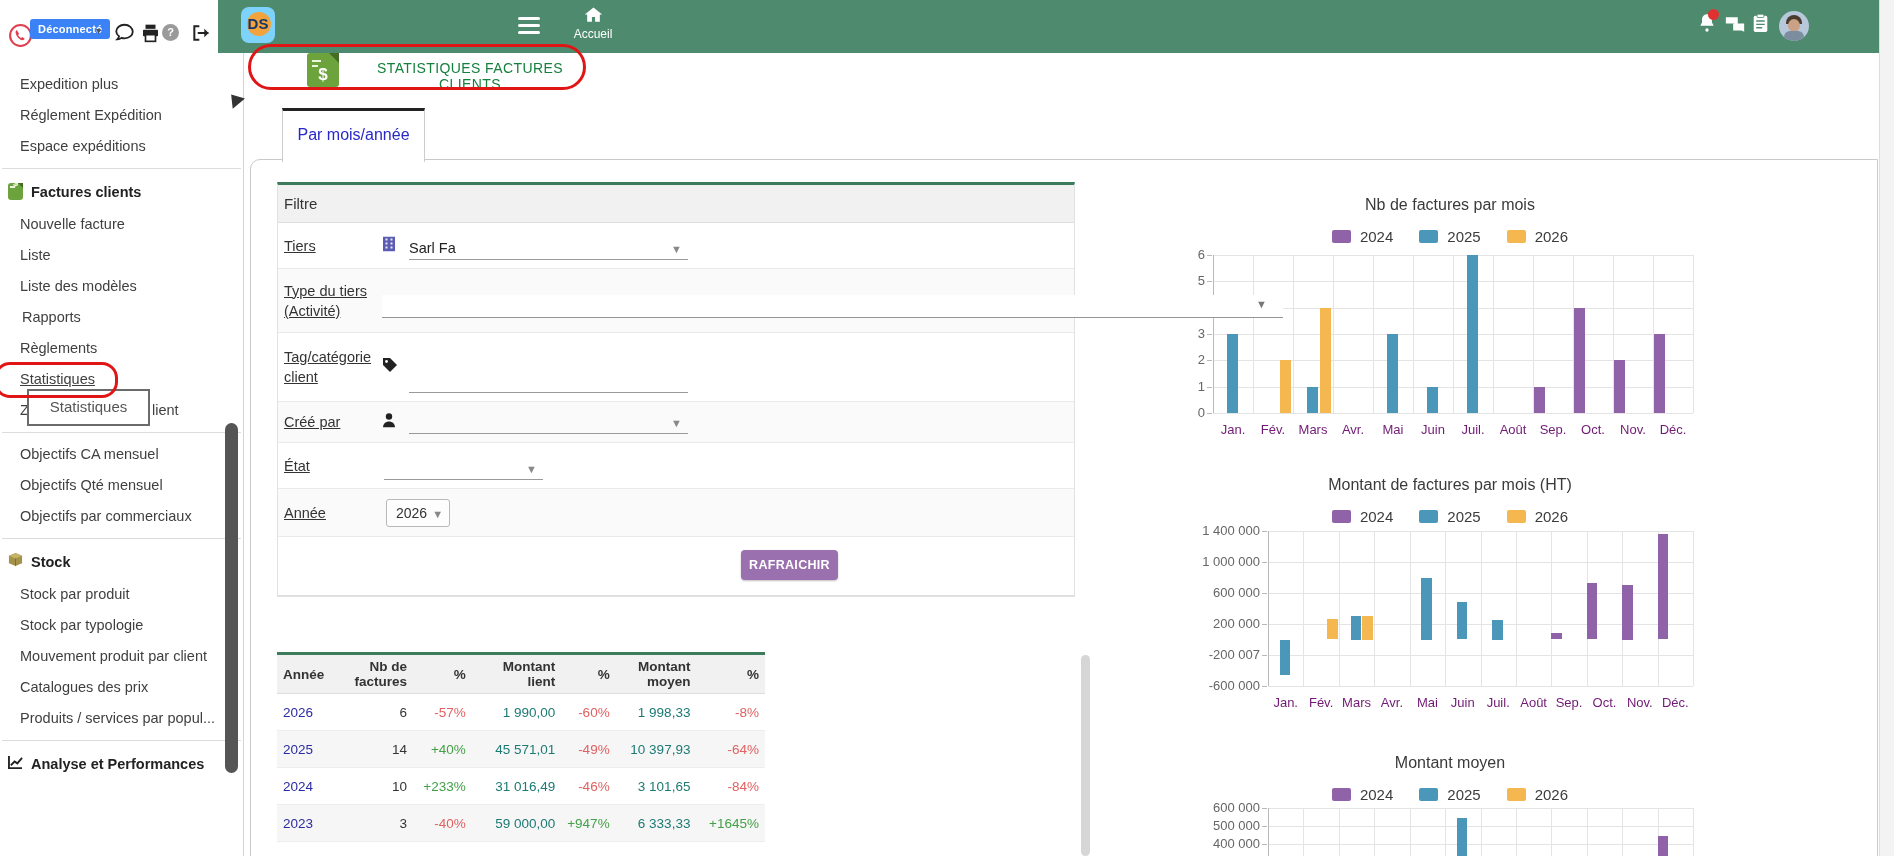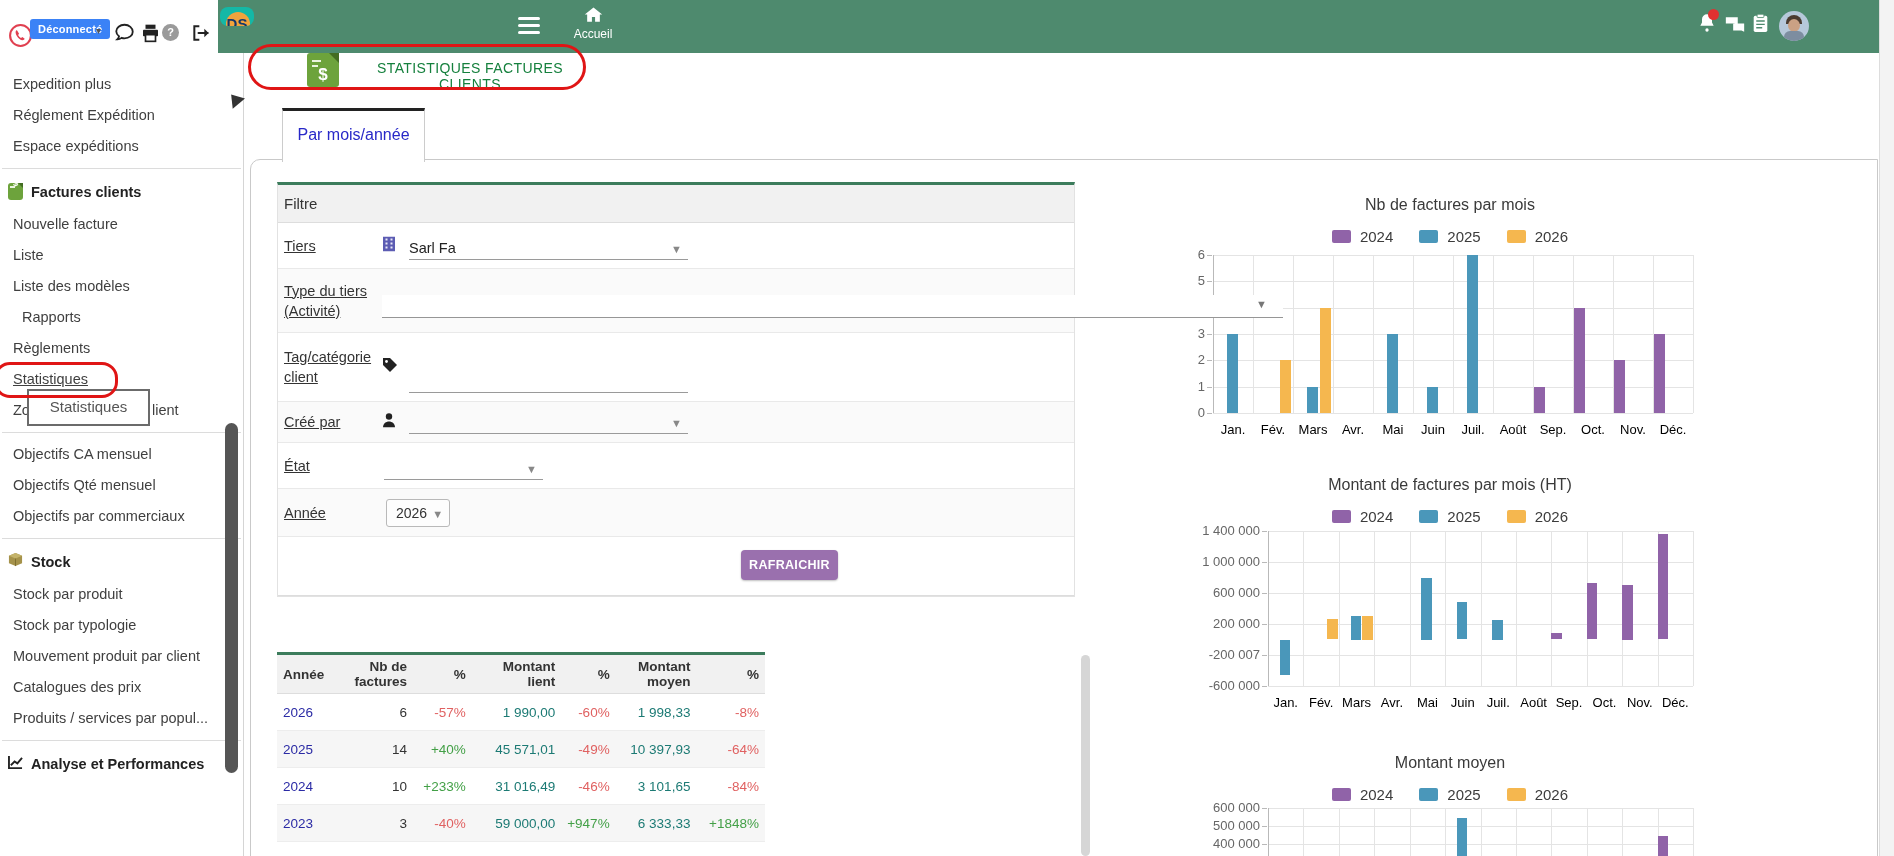--- a/index.html
+++ b/index.html
@@ -8,34 +8,34 @@
   .abs{position:absolute;}
   
   #lefttoolbar{left:0;top:0;width:218px;height:53px;background:#fff;}
   .badge{background:#3b82f6;color:#fff;font-size:11px;font-weight:bold;border-radius:3px;
          padding:4px 8px;letter-spacing:.2px;}
   .caret{color:#555;font-size:10px;}
   .helpdot{width:17px;height:17px;border-radius:50%;background:#9a9a9a;color:#fff;font-size:11px;
            font-weight:bold;text-align:center;line-height:17px;}
   
   #topbar{left:218px;top:0;width:1661px;height:53px;background:#4e8a6e;}
-  #logo{left:2px;top:7px;width:34px;height:19px;border-radius:8px;background:#14b8a6;overflow:hidden;}
+  #logo{left:23px;top:7px;width:34px;height:36px;border-radius:8px;background:#7dd3fc;overflow:hidden;}
   #logo .ball{position:absolute;left:6px;top:5px;width:24px;height:24px;border-radius:50%;background:#f2a33c;}
   #logo .txt{position:absolute;left:0;top:8px;width:34px;text-align:center;font-weight:800;font-size:15px;color:#15366b;}
   .hbar{position:absolute;left:0;width:22px;height:3px;background:#fff;border-radius:2px;}
   #homelabel{color:#fff;font-size:12px;text-align:center;width:70px;}
   .reddot{width:11px;height:11px;border-radius:50%;background:#e03131;}
   #avatar{width:30px;height:30px;border-radius:50%;background:#b6c8da;overflow:hidden;}
   #avatar .hair{position:absolute;left:7px;top:4px;width:16px;height:9px;border-radius:8px 8px 0 0;background:#4a3b30;}
   #avatar .face{position:absolute;left:9px;top:8px;width:12px;height:13px;border-radius:50%;background:#caa184;}
   #avatar .body{position:absolute;left:5px;top:20px;width:20px;height:12px;border-radius:8px;background:#7d8da0;}
   
   #sidebar{left:0;top:53px;width:244px;height:803px;background:#fff;border-right:1px solid #d5d5d5;
            padding-top:16px;box-sizing:border-box;}
-  .sbitem{position:relative;height:31px;line-height:31px;padding-left:13px;font-size:14.5px;color:#3f3f3f;
+  .sbitem{position:relative;height:31px;line-height:31px;padding-left:20px;font-size:14.5px;color:#3f3f3f;
           white-space:nowrap;cursor:pointer;}
   .sbitem.indent{padding-left:22px;}
   .sbitem.underline span.lbl{text-decoration:underline;}
   .sbheader{position:relative;height:34px;line-height:34px;padding-left:8px;font-size:14.5px;font-weight:bold;
             color:#222;white-space:nowrap;display:flex;align-items:center;gap:8px;}
   .sbdivider{height:1px;background:#dcdcdc;margin:6px 2px;}
   #sb-scrollthumb{left:225px;top:423px;width:13px;height:350px;background:#555;border-radius:7px;}
   .tooltipbox{position:absolute;left:27px;top:-6px;width:119px;height:33px;background:#fff;
               border:2px solid #6b6b6b;color:#555;font-size:15px;text-align:center;line-height:31px;z-index:40;}
   .redoval{position:absolute;border:3.5px solid #e01515;border-radius:20px;pointer-events:none;z-index:50;}
@@ -86,21 +86,21 @@
   .chart{position:absolute;left:1180px;width:540px;}
   .ctitle{text-align:center;font-size:16px;color:#3a3a3a;}
   .clegend{display:flex;justify-content:center;gap:26px;align-items:center;}
   .clegend .item{display:flex;align-items:center;gap:9px;font-size:15px;color:#3c3c3c;}
   .clegend .sw{width:19px;height:13px;border-radius:2px;}
   .plot{position:absolute;}
   .gridh,.gridv{position:absolute;background:#e4e4e4;}
   .axisl{position:absolute;background:#b9b9b9;width:1px;}
   .ytick{position:absolute;font-size:13px;color:#666;text-align:right;width:72px;}
   .ydash{position:absolute;width:5px;height:1px;background:#b9b9b9;}
-  .mlabel{position:absolute;font-size:13px;color:#000000;text-align:center;}
+  .mlabel{position:absolute;font-size:13px;color:#701a75;text-align:center;}
   .bar{position:absolute;}
   #rightstrip{left:1879px;top:0;width:15px;height:856px;background:#f3f3f3;border-left:1px solid #ddd;}
 </style>
 </head>
 <body>
 
 <div id="stage">
 
   <div id="lefttoolbar" class="abs">
     <span class="abs" style="left:8px;top:23px;">
@@ -349,21 +349,21 @@
             <td class="cell-num amt">3 101,65</td>
             <td class="cell-num neg">-84%</td>
           </tr>
           <tr class="alt">
             <td class="year">2023</td>
             <td class="cell-num ">3</td>
             <td class="cell-num neg">-40%</td>
             <td class="cell-num amt">59 000,00</td>
             <td class="cell-num pos">+947%</td>
             <td class="cell-num amt">6 333,33</td>
-            <td class="cell-num pos">+1848%</td>
+            <td class="cell-num pos">+1645%</td>
           </tr>
         </tbody>
     </table>
   </div>
   <div id="tbl-scrollthumb" class="abs"></div>
 
   <div id="chartsarea">
       <div class="chart" style="top: 192px;">
         <div class="ctitle" style="position: relative; top: 4px;">Nb de factures par mois</div>
         <div class="clegend" style="position: absolute; left: 0px; width: 100%; top: 36px;">

